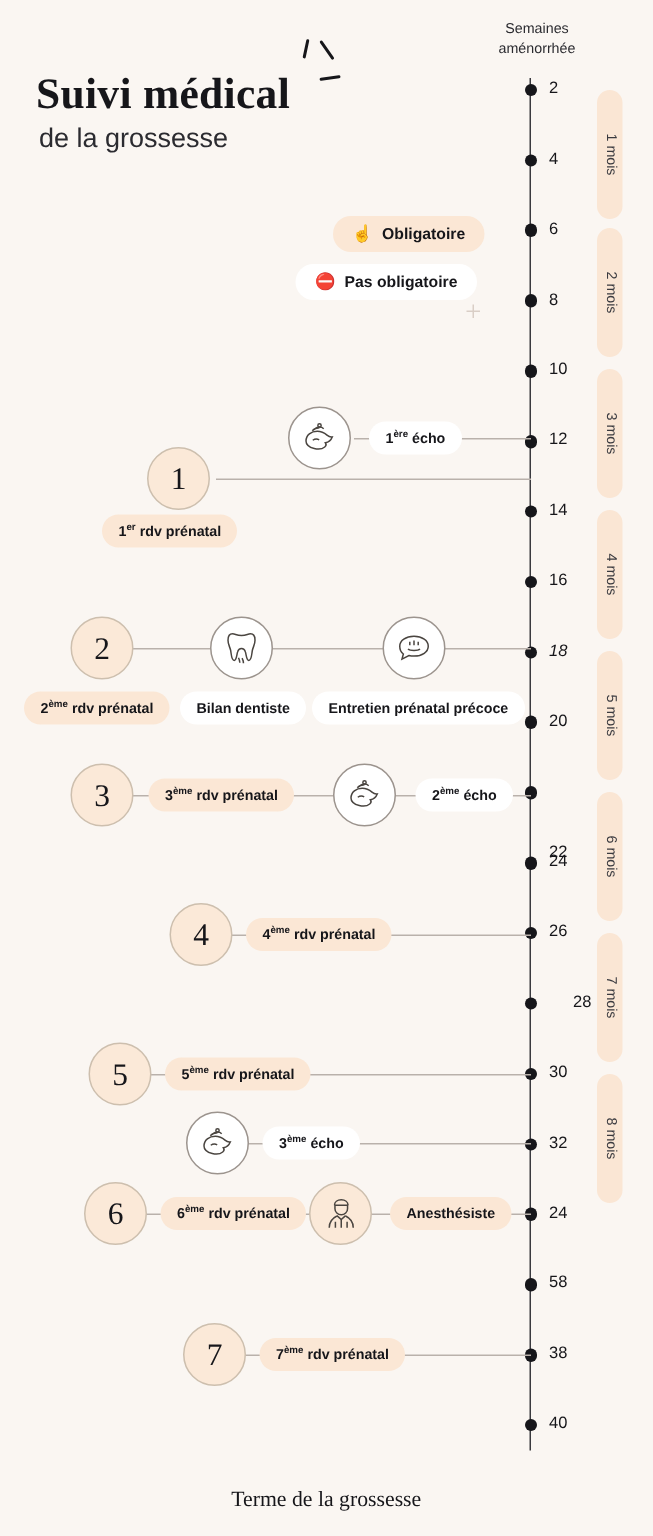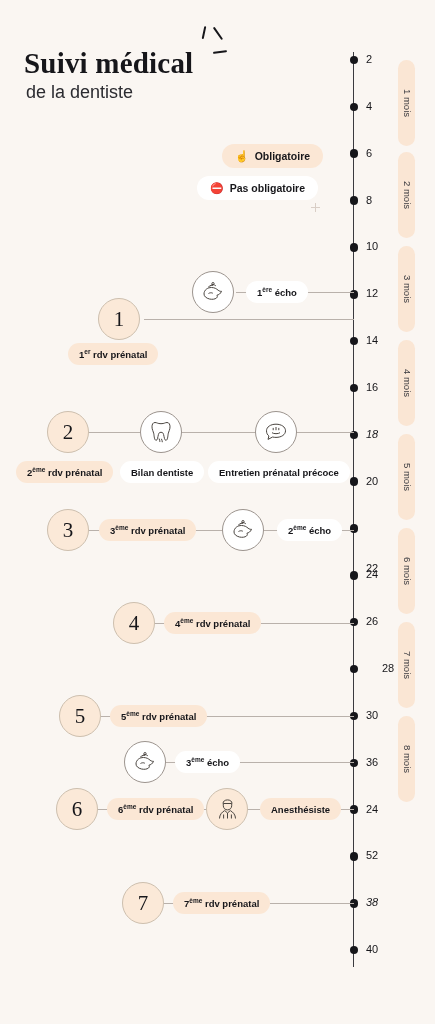--- a/index.html
+++ b/index.html
@@ -106,28 +106,32 @@
     text-align: center; font-family: "Liberation Serif", serif;
     font-size: 14.5px; color:#16161a; font-weight: 400;
   }
 </style>
 </head>
 <body>
 
 <div id="root">
 
   <div class="title-main">Suivi médical</div>
-  <div class="title-sub">de la dentiste</div>
+  <div class="title-sub">de la grossesse</div>
 
   <div class="spark" style="left:200px;top:26px;width:34px;height:28px;">
     <i style="left:3px;top:0;width:1.6px;height:13px;transform:rotate(12deg);"></i>
     <i style="left:17px;top:0px;width:1.6px;height:15px;transform:rotate(-35deg);"></i>
     <i style="left:13px;top:25px;width:14px;height:1.6px;transform:rotate(-8deg);"></i>
   </div>
 
+  <div class="axis-head">
+    <div>Semaines</div>
+    <div>aménorrhée</div>
+  </div>
 
   <div class="legend peach" style="left:222px;top:144px;">
     <span class="gl">☝</span>
     <span>Obligatoire</span>
   </div>
   <div class="legend white" style="left:197px;top:176px;">
     <span class="gl">⛔</span>
     <span>Pas obligatoire</span>
   </div>
 
@@ -162,27 +166,27 @@
       <div class="tick-label" style="top: 521.5px; margin-top: 40px;">22</div>
       <div class="tick" style="top: 571.1px;"></div>
       <div class="tick-label" style="top: 568.35px;">24</div>
       <div class="tick" style="top: 617.95px;"></div>
       <div class="tick-label" style="top: 615.2px;">26</div>
       <div class="tick" style="top: 664.8px;"></div>
       <div class="tick-label" style="top: 662.05px; margin-left: 16px;">28</div>
       <div class="tick" style="top: 711.65px;"></div>
       <div class="tick-label" style="top: 708.9px;">30</div>
       <div class="tick" style="top: 758.5px;"></div>
-      <div class="tick-label" style="top: 755.75px;">36</div>
+      <div class="tick-label" style="top: 755.75px;">32</div>
       <div class="tick" style="top: 805.35px;"></div>
       <div class="tick-label" style="top: 802.6px;">24</div>
       <div class="tick" style="top: 852.2px;"></div>
-      <div class="tick-label" style="top: 849.45px;">52</div>
+      <div class="tick-label" style="top: 849.45px;">58</div>
       <div class="tick" style="top: 899.05px;"></div>
-      <div class="tick-label" style="top: 896.3px; font-style: italic;">38</div>
+      <div class="tick-label" style="top: 896.3px;">38</div>
       <div class="tick" style="top: 945.9px;"></div>
       <div class="tick-label" style="top: 943.15px;">40</div>
     </div>
   <div id="months">
       <div class="month-pill" style="top: 60px; height: 86px;">
         <span>1 mois</span>
       </div>
       <div class="month-pill" style="top: 152px; height: 86px;">
         <span>2 mois</span>
       </div>
@@ -332,13 +336,14 @@
     <span>Anesthésiste</span>
   </div>
 
   <div class="num-circle" style="left:122px;top:882px;">
     <span>7</span>
   </div>
   <div class="pill peach" style="left:173px;top:892px;">
     <span><span>7</span><sup>ème</sup><span> rdv prénatal</span></span>
   </div>
 
+  <div class="footer">Terme de la grossesse</div>
 </div>
 
 </body></html>

